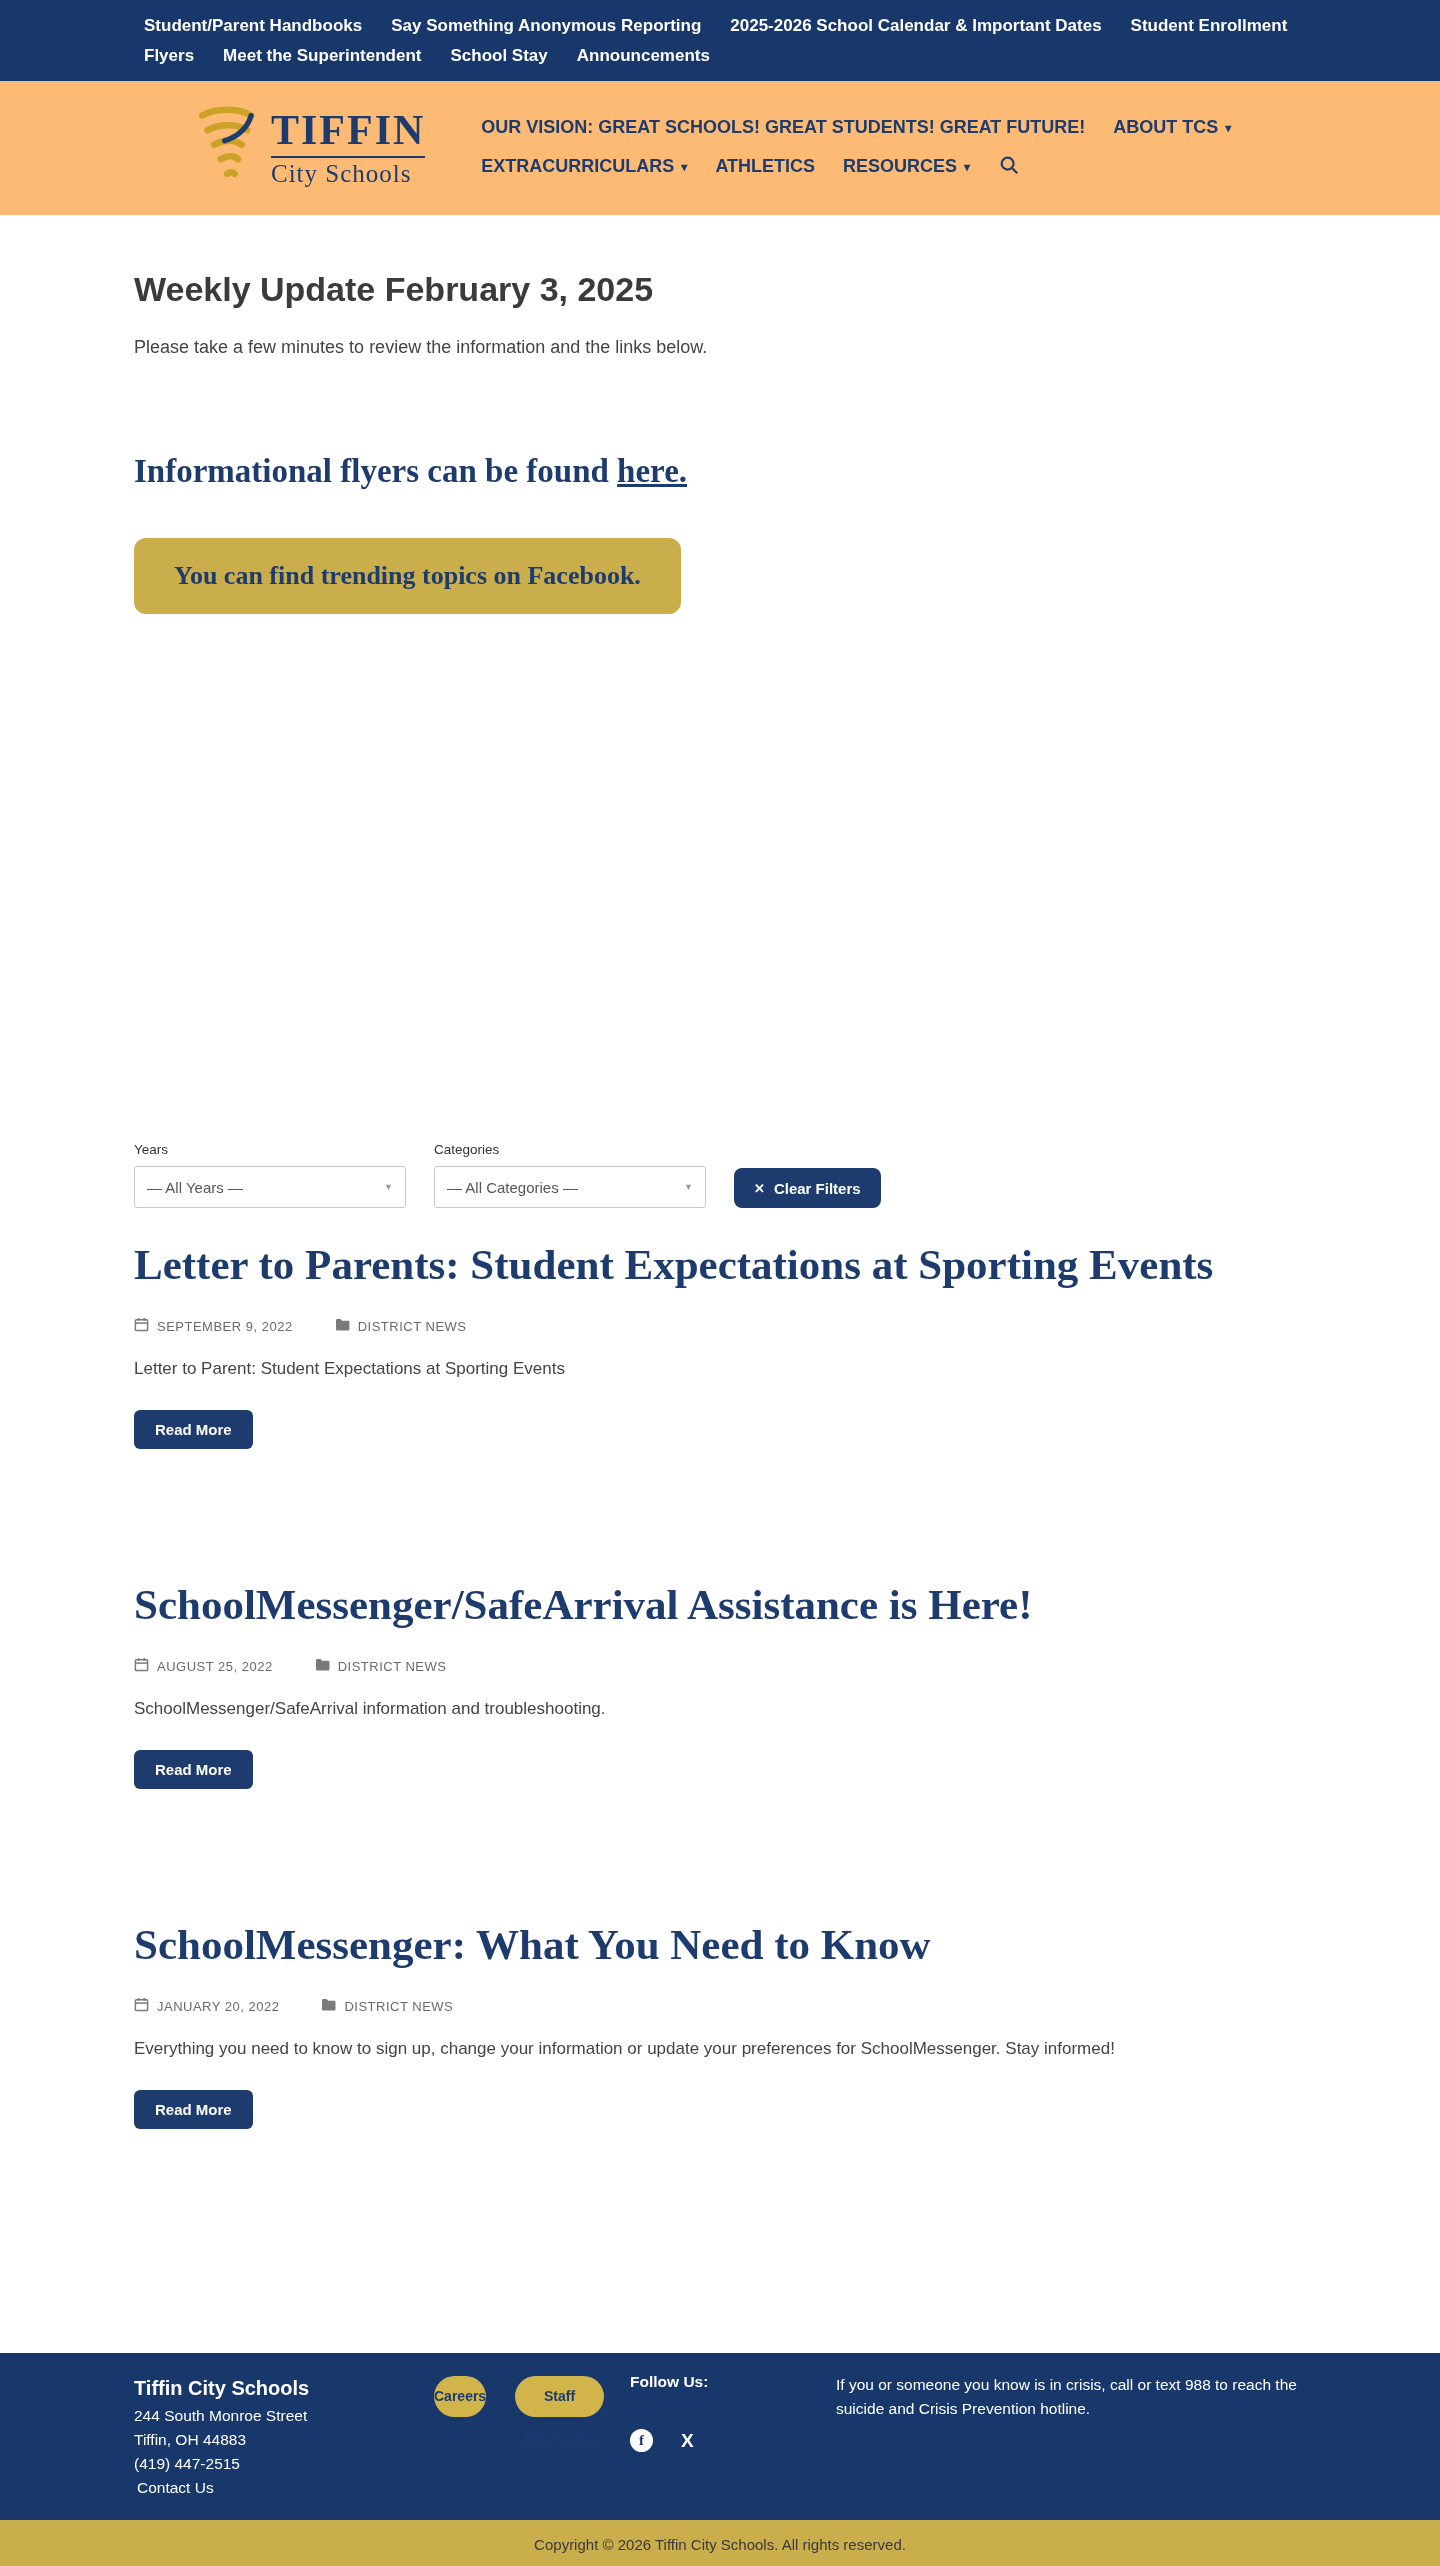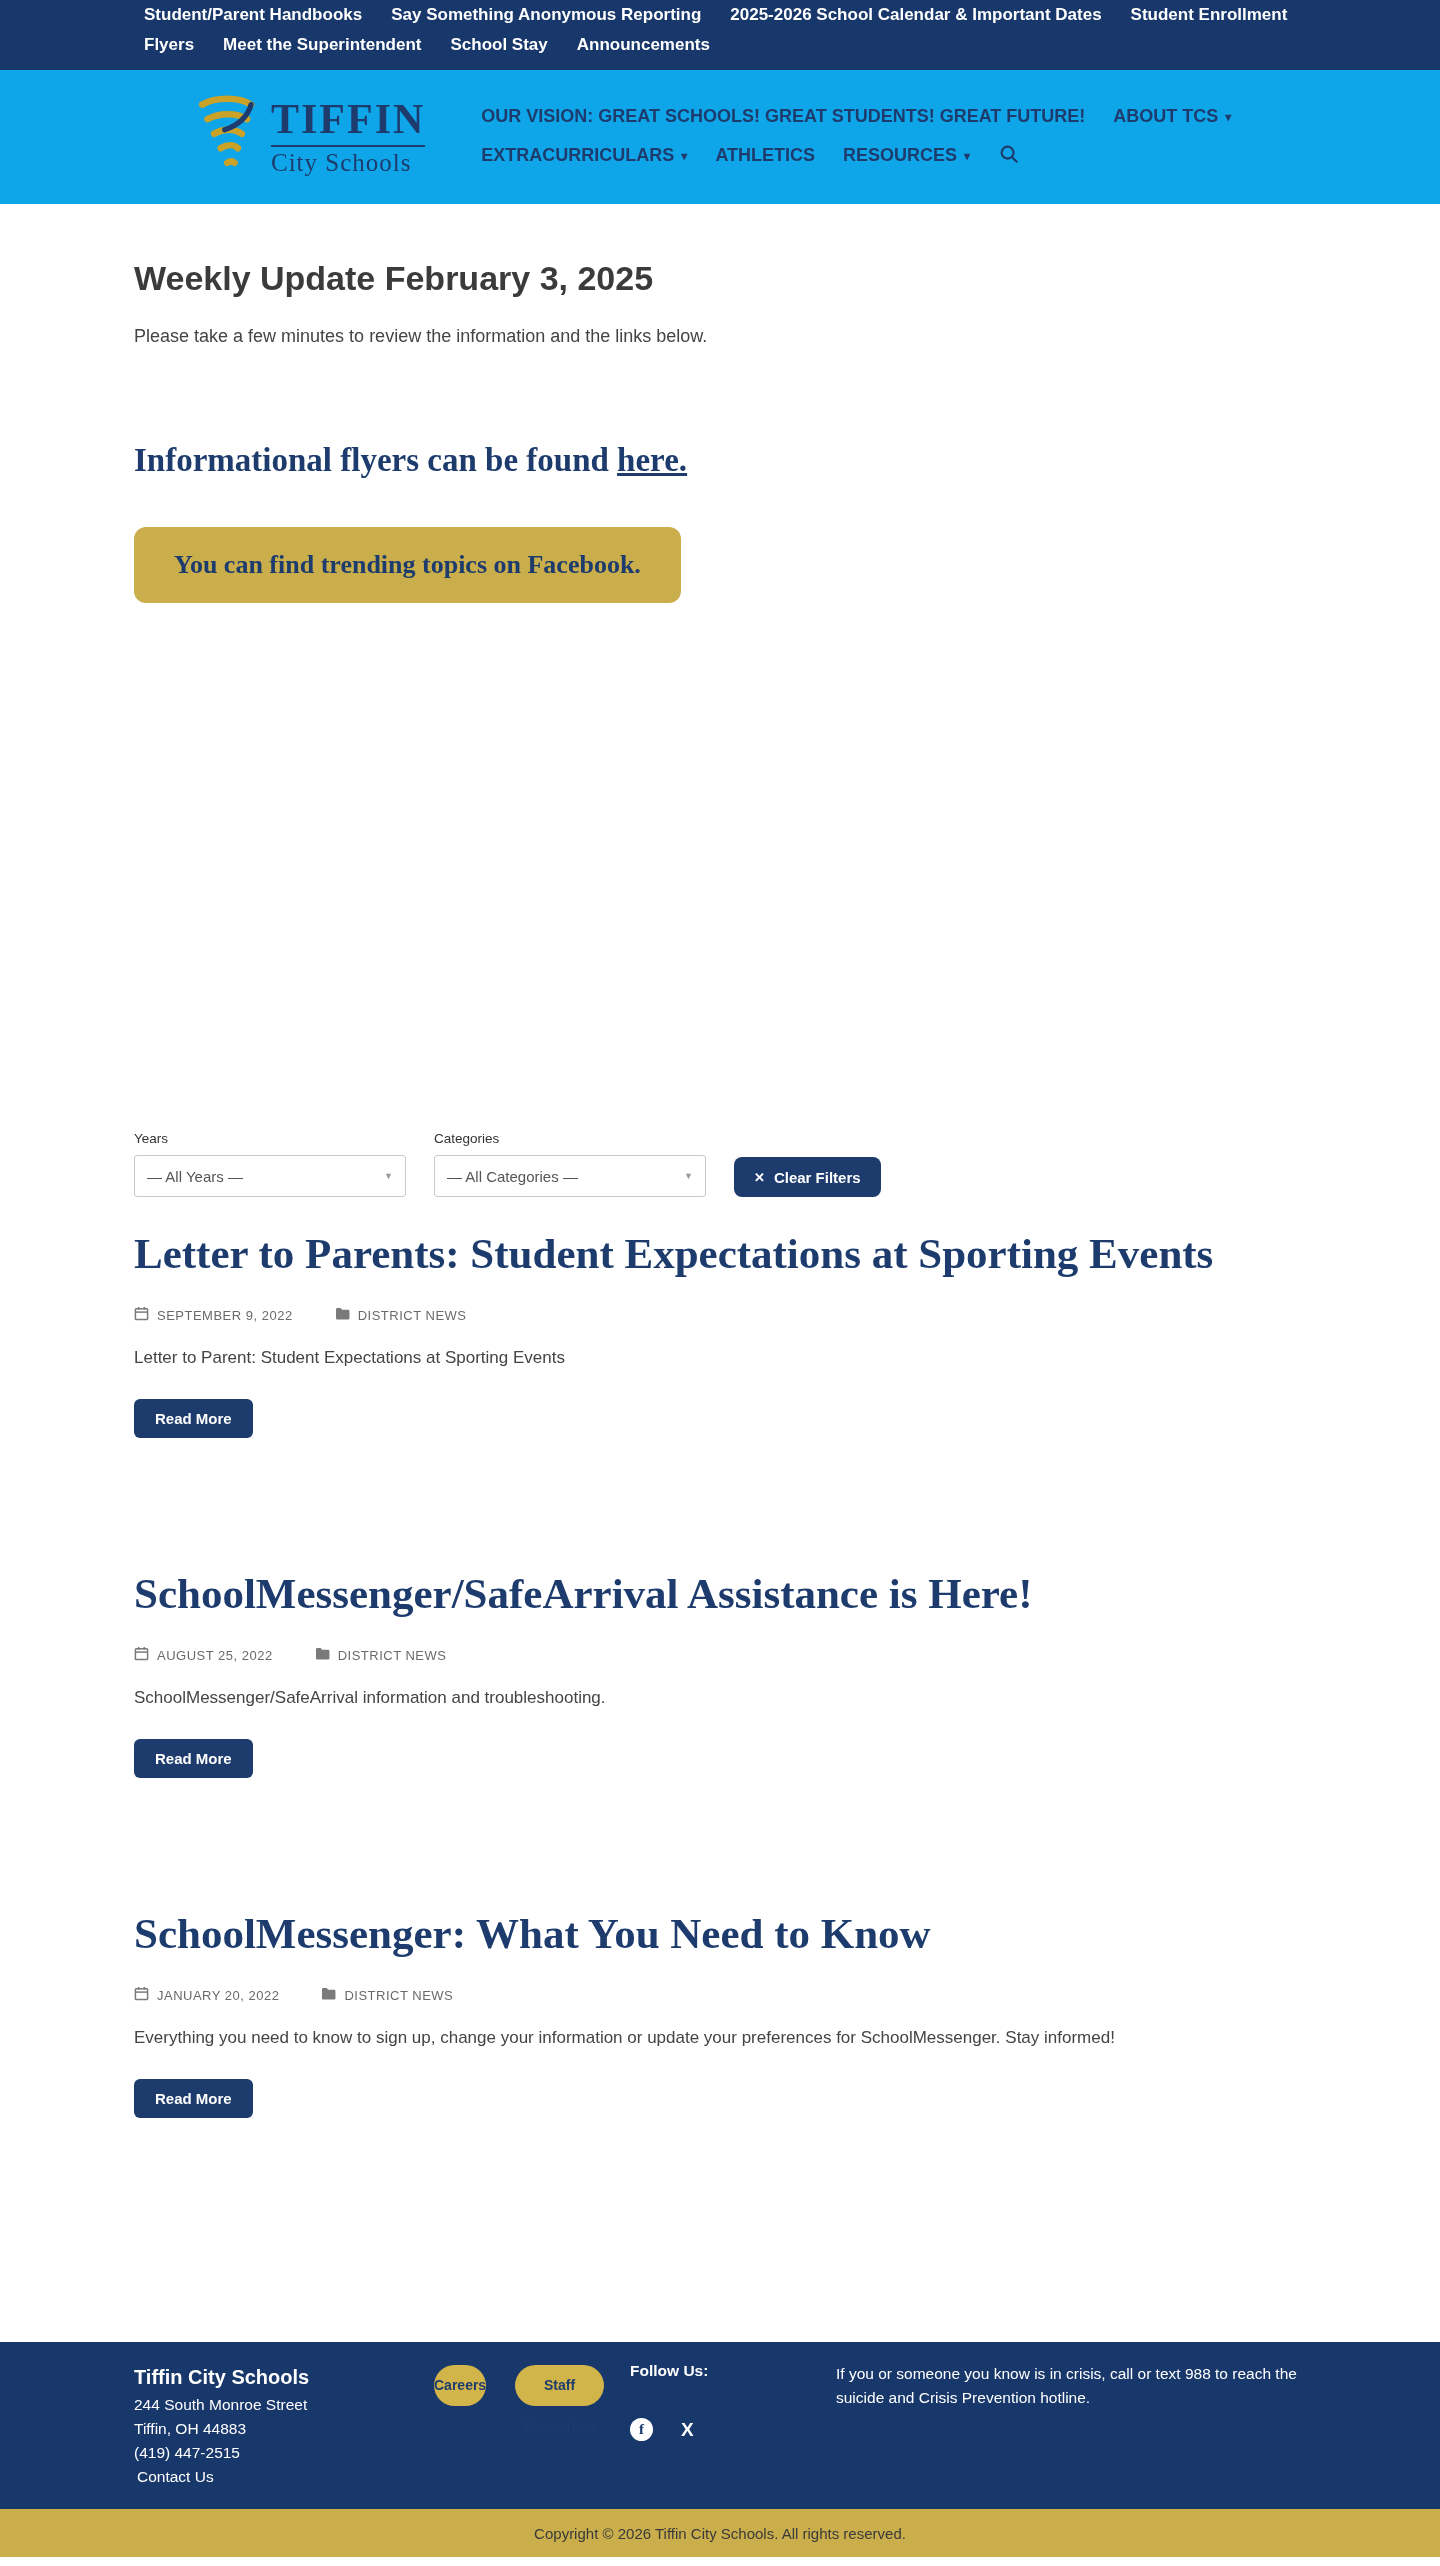--- a/index.html
+++ b/index.html
@@ -8,29 +8,29 @@
   body {
     margin: 0 auto;
     width: 1440px;
     font-family: "Liberation Sans", sans-serif;
     color: #222;
     background: #fff;
   }
   .container { width: 1172px; margin: 0 auto; }
 
   
-  .utility-nav { background: #18376a; padding: 0 0 10px; }
+  .utility-nav { background: #18376a; padding: 11px 0 10px; }
   .util-row { display: flex; gap: 29px; line-height: 22px; padding: 4px 10px; }
   .util-link {
     color: #fff; font-size: 17px; font-weight: 700;
     text-decoration: none; white-space: nowrap;
   }
 
   
-  .site-header { background: #0ea5e9; padding: 24px 0; }
+  .site-header { background: #fdba74; padding: 24px 0; }
   .header-inner { display: flex; align-items: center; }
   .logo { display: flex; align-items: center; gap: 12px; margin-left: 59px; text-decoration: none; }
   .logo-title {
     font-family: "Liberation Serif", serif; font-weight: 700;
     font-size: 42px; color: #1d3c6d; letter-spacing: 2px; line-height: 1;
   }
   .logo-subtitle {
     font-family: "Liberation Serif", serif; font-size: 25px; color: #1d3c6d;
     border-top: 2px solid #1d3c6d; margin-top: 5px; padding-top: 2px; letter-spacing: 1px;
   }

